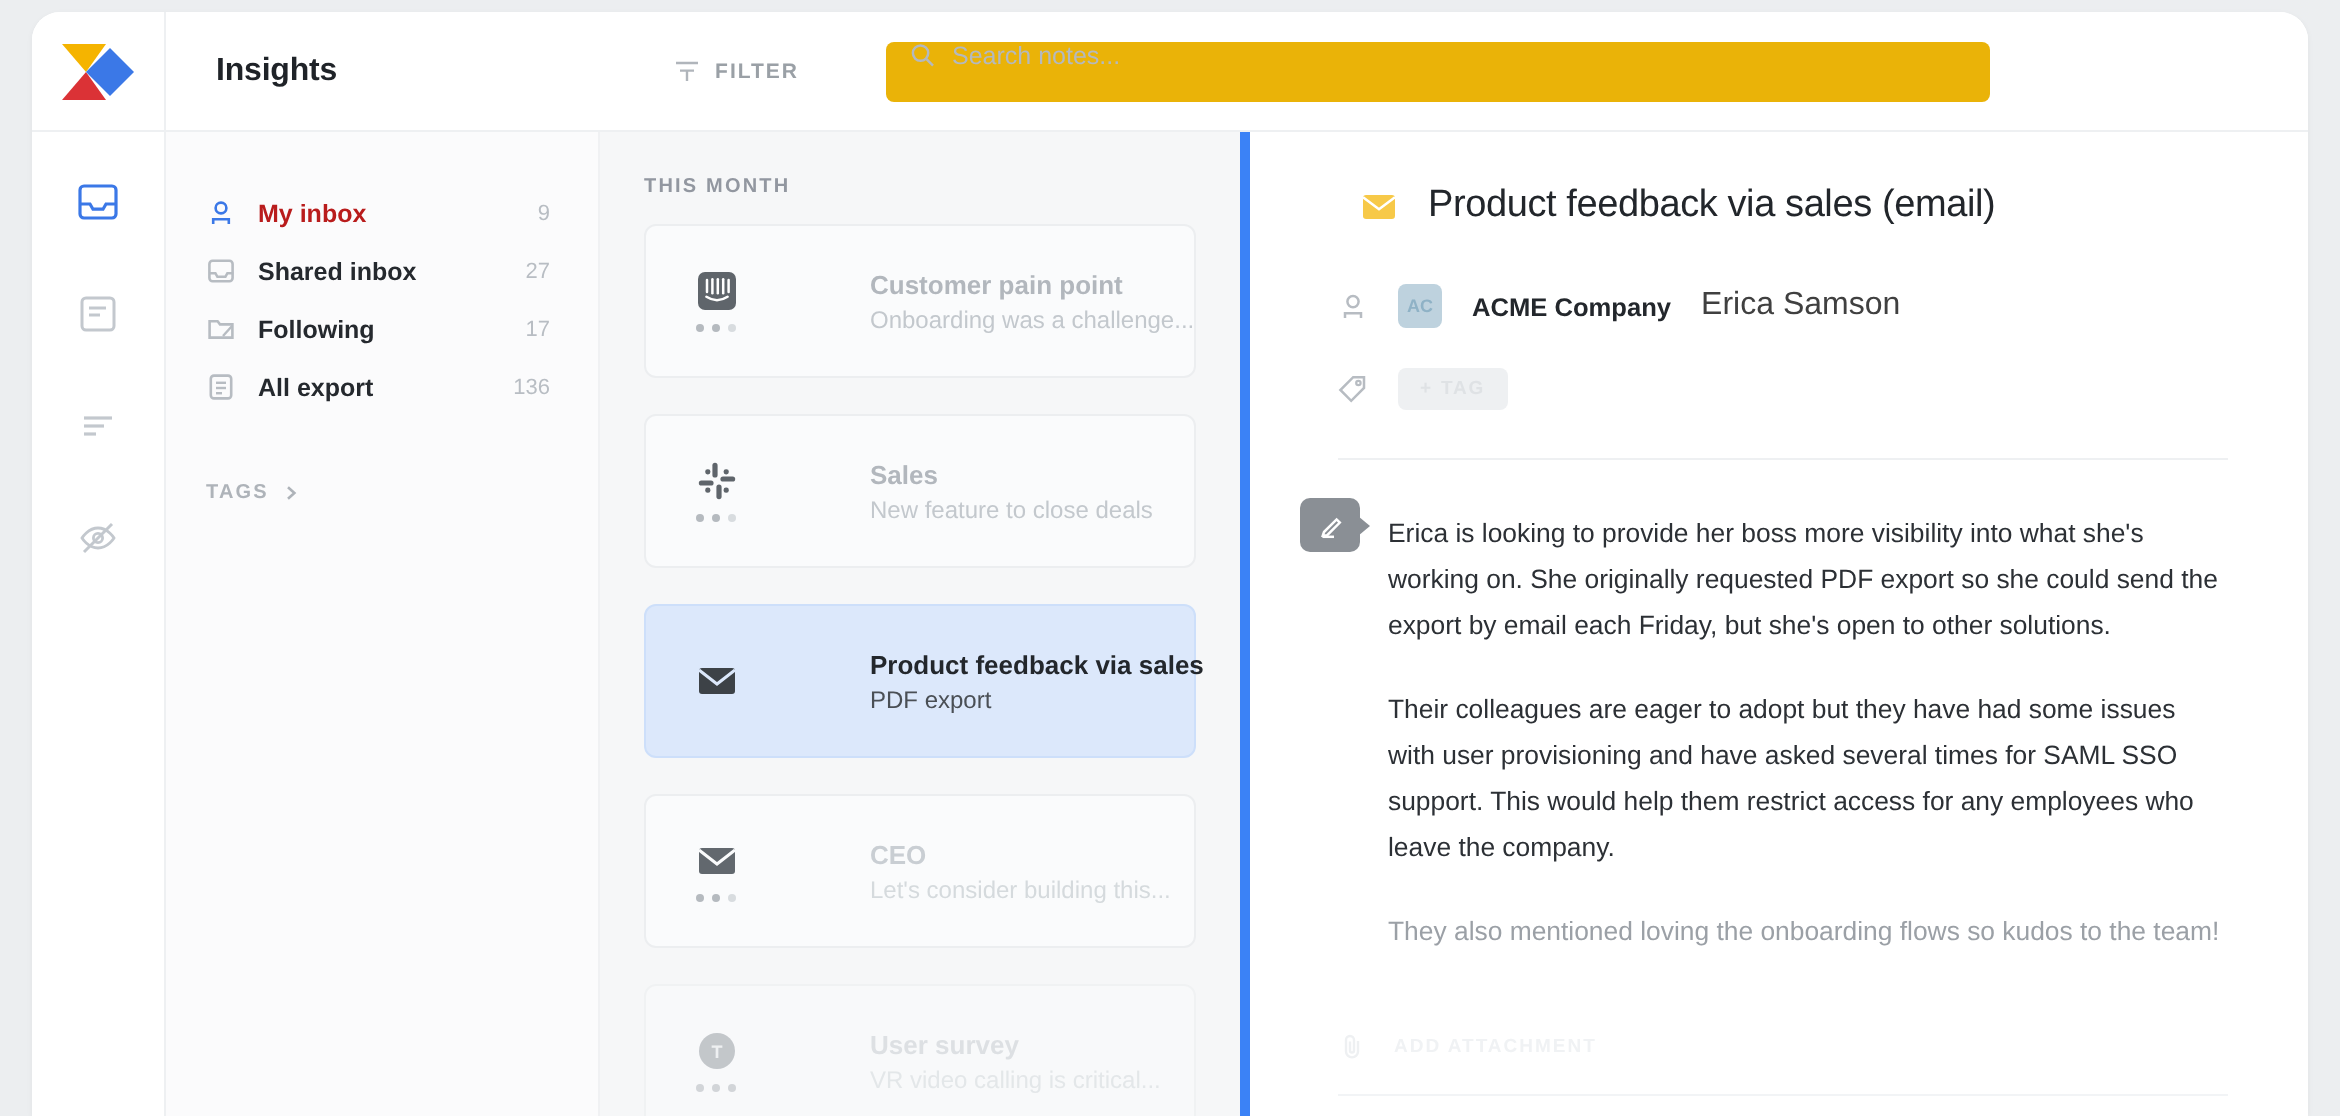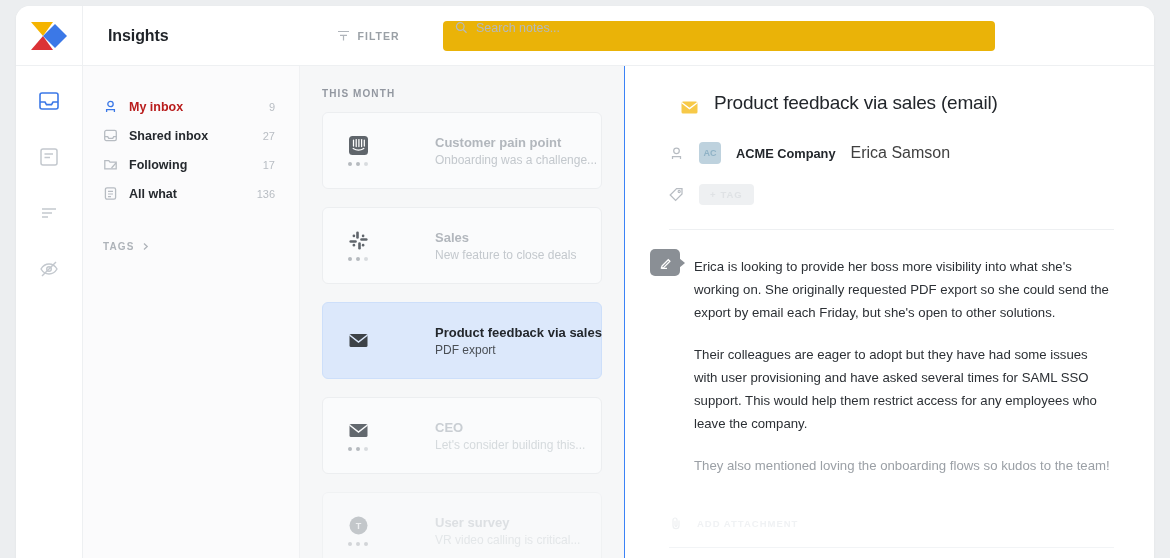--- a/index.html
+++ b/index.html
@@ -106,21 +106,21 @@
   }
   .nav-section-label {
     font-size: 10px; letter-spacing: 1.1px; color: #aeb3b9; font-weight: bold;
   }
 
   
   .list-col {
     width: 325px; background: #f6f7f8;
     flex: 0 0 325px;
     padding: 22px 22px 16px 22px;
-    border-right: 1px solid #3b82f6;
+    border-right: 5px solid #3b82f6;
     overflow: hidden;
   }
   .list-head {
     font-size: 10px; letter-spacing: 1.1px;
     color: #9297a0; font-weight: bold; margin-bottom: 13px;
   }
   .note-card {
     background: #fafbfc;
     border: 1px solid #eceef0;
     border-radius: 6px;
@@ -154,21 +154,21 @@
   .note-card.ghost .note-title { color: #c9ced3; }
   .note-card.ghost .note-sub { color: #d5dadd; }
   .note-card.faded { opacity: .55; }
 
   
   .detail {
     flex: 1; background: #fff; min-width: 0;
     padding: 26px 40px 0 44px;
     position: relative;
   }
-  .detail-title-row { display: flex; align-items: flex-end; gap: 16px; padding-left: 12px; }
+  .detail-title-row { display: flex; align-items: center; gap: 16px; padding-left: 12px; }
   .mail-yellow { width: 17px; height: 13px; flex: 0 0 17px; }
   .detail-title { font-size: 19px; color: #22262b; letter-spacing: -0.2px; }
   .meta-row { display: flex; align-items: center; margin-top: 28px; gap: 15px; }
   .meta-ico { width: 15px; height: 15px; flex: 0 0 15px; }
   .avatar {
     width: 22px; height: 22px; border-radius: 4px;
     background: #bed2de; color: #8fb2c6;
     font-size: 9px; font-weight: bold;
     display: flex; align-items: center; justify-content: center;
   }
@@ -302,21 +302,21 @@
         <span class="nav-count">17</span>
       </div>
 
       <div class="nav-item">
         <svg class="nav-ico" viewBox="0 0 15 15">
           <rect x="2.4" y="1.8" width="10.2" height="11.4" rx="1.6" fill="none" stroke="#b7bcc2" stroke-width="1.3"></rect>
           <line x1="5" y1="5.4" x2="10" y2="5.4" stroke="#b7bcc2" stroke-width="1.2"></line>
           <line x1="5" y1="8" x2="10" y2="8" stroke="#b7bcc2" stroke-width="1.2"></line>
           <line x1="5" y1="10.6" x2="8" y2="10.6" stroke="#b7bcc2" stroke-width="1.2"></line>
         </svg>
-        <span class="nav-label">All what</span>
+        <span class="nav-label">All export</span>
         <span class="nav-count">136</span>
       </div>
 
 
       <div class="nav-section">
         <span class="nav-section-label">TAGS</span>
         <svg width="9" height="9" viewBox="0 0 9 9">
           <polyline points="3,1.6 6.2,4.5 3,7.4" fill="none" stroke="#aeb3b9" stroke-width="1.3"></polyline>
         </svg>
       </div>

